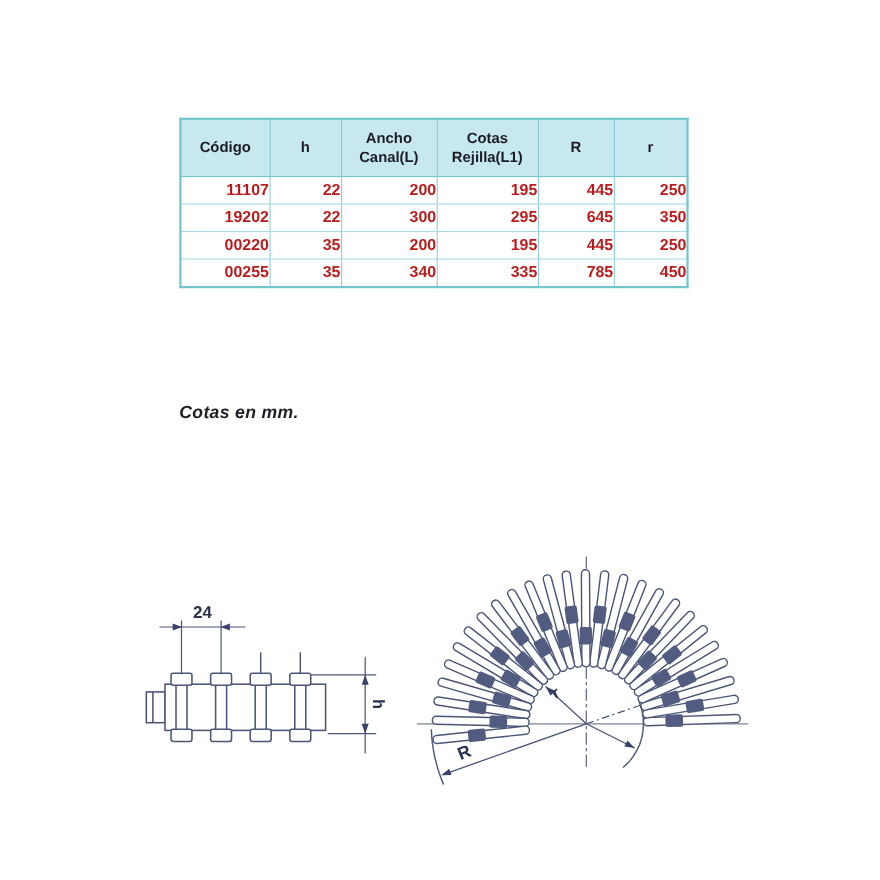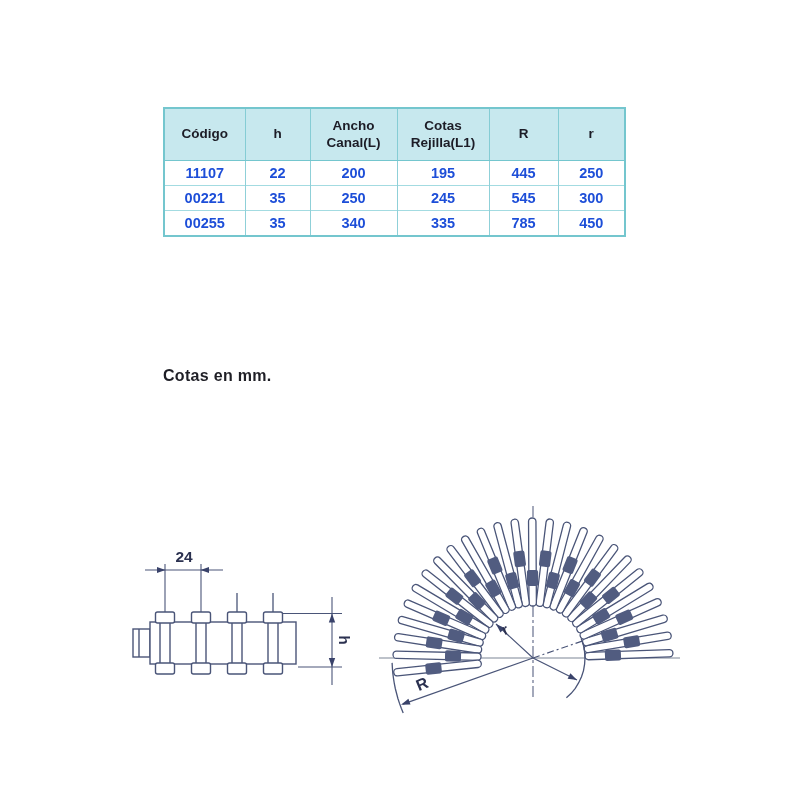--- a/index.html
+++ b/index.html
@@ -9,28 +9,28 @@
   .table-wrap{position:absolute;left:163px;top:107px;}
   table.specs{border-collapse:collapse;table-layout:fixed;width:461px;border:2px solid #74c6ce;background:#ffffff;}
   table.specs th{
     height:51px;background:#c7e8ee;color:#1c1c26;
     font-size:13.5px;font-weight:bold;line-height:1.22;
     text-align:center;vertical-align:middle;padding:0 2px;
     border-left:1px solid #85ccd4;border-bottom:1px solid #74c6ce;
   }
   table.specs th:first-child{border-left:none;}
   table.specs td{
-    height:24px;color:#1d4ed8;background:#ffffff;
-    font-size:14.5px;font-weight:bold;text-align:center;vertical-align:middle;
+    height:24px;color:#b91c1c;background:#ffffff;
+    font-size:14.5px;font-weight:bold;text-align:right;vertical-align:middle;
     border-left:1px solid #8fd0d8;border-top:1px solid #a3dbe1;padding:0;
   }
   table.specs td:first-child{border-left:none;}
 
   .caption{position:absolute;left:163px;top:367px;font-size:16px;font-weight:bold;
-           color:#1f1f26;letter-spacing:.3px;}
+           color:#1f1f26;letter-spacing:.3px;font-style:italic;}
 
   .dwg{position:absolute;}
   svg text{font-family:"Liberation Sans",sans-serif;}
 </style>
 </head>
 <body>
 
 <div class="canvas">
 
   <div class="table-wrap">
@@ -56,26 +56,34 @@
       <tbody id="body-rows">
           <tr>
             <td>11107</td>
             <td>22</td>
             <td>200</td>
             <td>195</td>
             <td>445</td>
             <td>250</td>
           </tr>
           <tr>
-            <td>00221</td>
+            <td>19202</td>
+            <td>22</td>
+            <td>300</td>
+            <td>295</td>
+            <td>645</td>
+            <td>350</td>
+          </tr>
+          <tr>
+            <td>00220</td>
             <td>35</td>
+            <td>200</td>
+            <td>195</td>
+            <td>445</td>
             <td>250</td>
-            <td>245</td>
-            <td>545</td>
-            <td>300</td>
           </tr>
           <tr>
             <td>00255</td>
             <td>35</td>
             <td>340</td>
             <td>335</td>
             <td>785</td>
             <td>450</td>
           </tr>
         </tbody>

